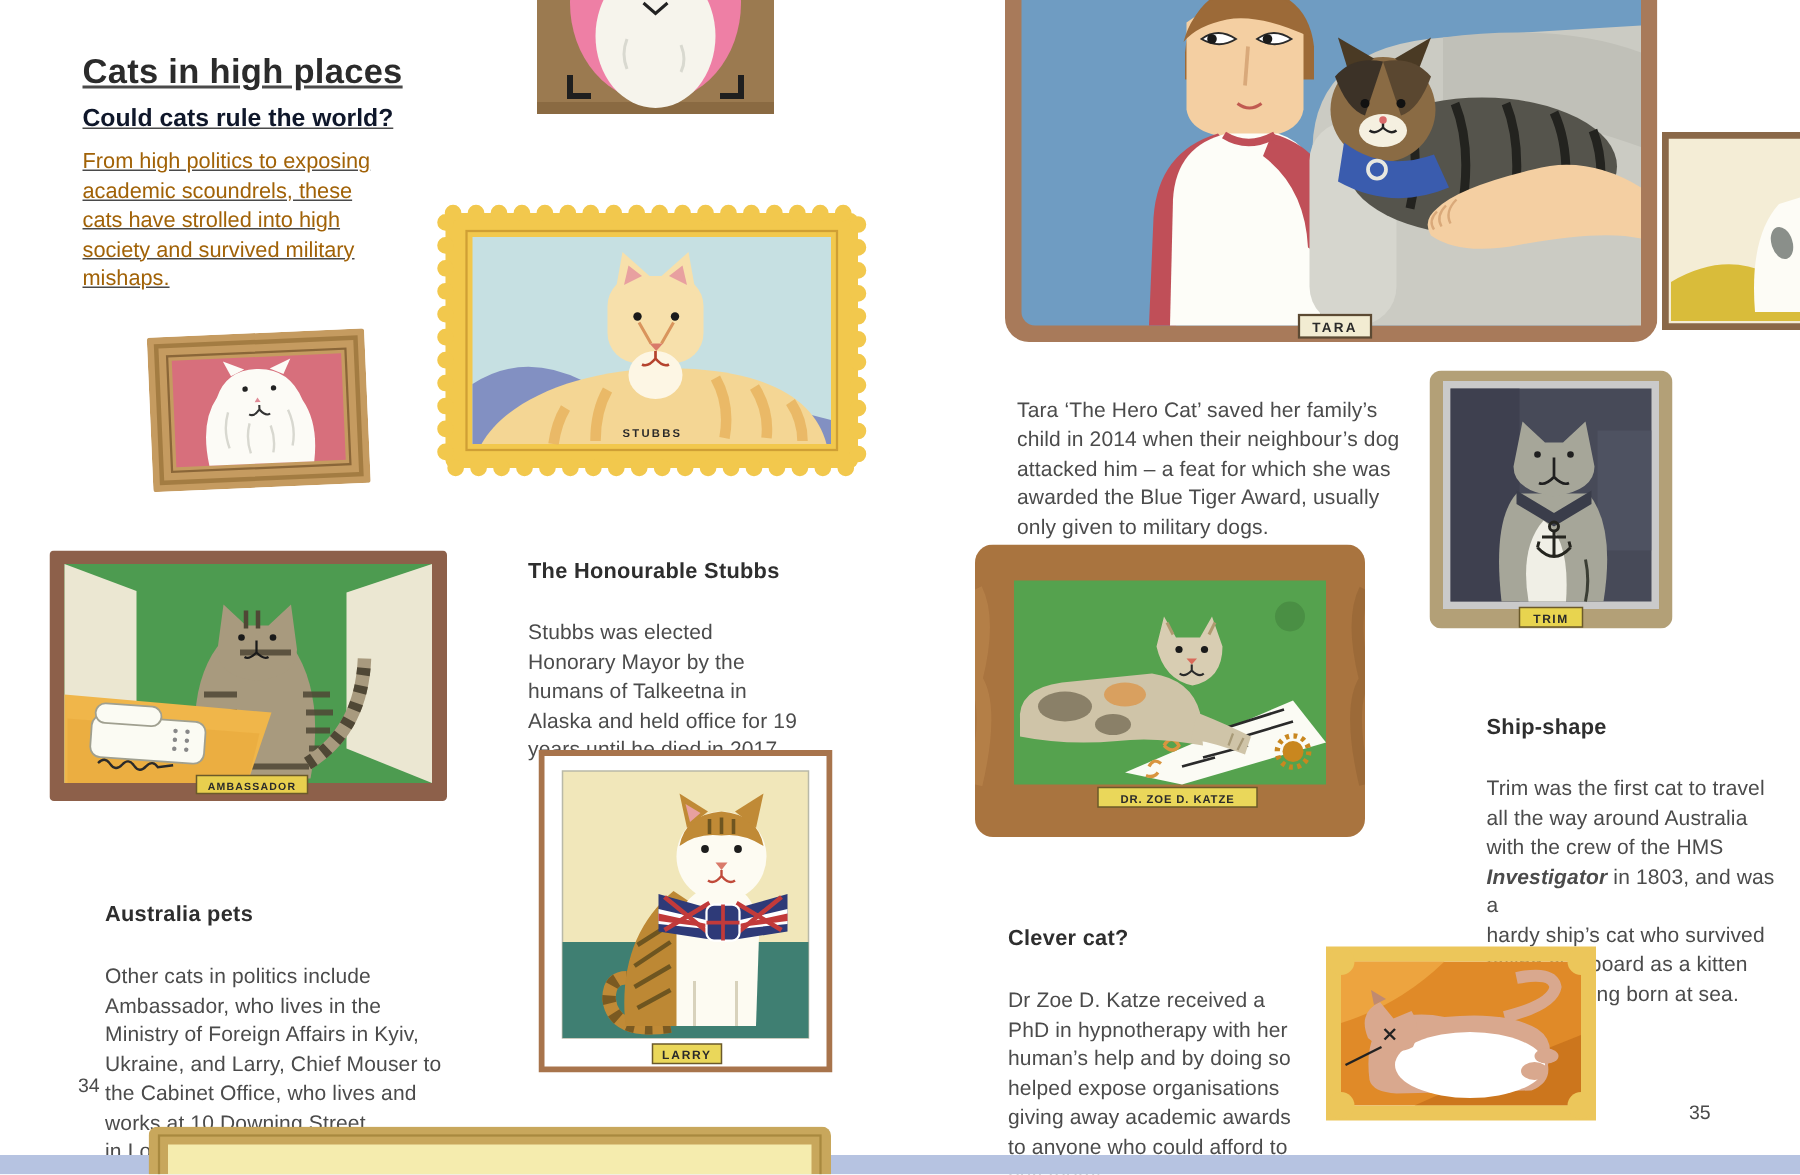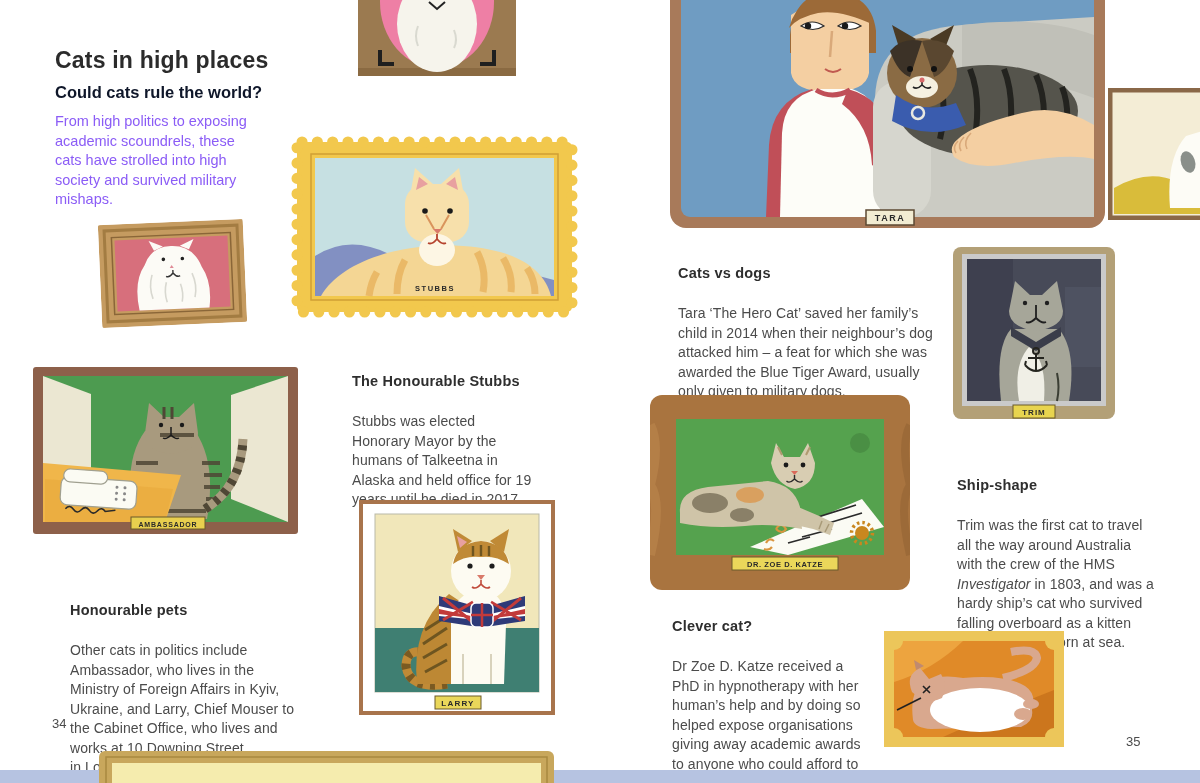--- a/index.html
+++ b/index.html
@@ -2,24 +2,24 @@
 <html><head>
 <meta charset="utf-8">
 <style>
   html,body{margin:0;padding:0;background:#ffffff;}
   #page{position:relative;width:1200px;height:783px;background:#ffffff;overflow:hidden;
         font-family:"Liberation Sans",sans-serif;color:#4a4a4a;}
   .abs{position:absolute;}
   .story{white-space:pre-line;font-size:14px;line-height:19.5px;letter-spacing:.1px;color:#4b4b4b;}
   .story h3{font-size:14.5px;line-height:18px;margin:0 0 3px 0;color:#2e2e2e;letter-spacing:.2px;}
   .story .body{margin:0;}
-  .story .ital{font-style:italic;}
+  .story .ital{font-style:italic;font-weight:bold;}
   #title-block h1{font-size:23px;margin:0 0 9px 0;color:#2b2b2b;letter-spacing:.2px;}
   #title-block h2{font-size:16.5px;margin:0 0 10px 0;color:#0f172a;}
-  #title-block p{white-space:pre-line;font-size:14.5px;line-height:19.5px;margin:0;color:#8b5cf6;}
+  #title-block p{white-space:pre-line;font-size:14.5px;line-height:19.5px;margin:0;color:#a16207;}
   .pagenum{font-size:13px;color:#4b4b4b;}
   .clip{overflow:hidden;}
   svg{display:block;}
   svg text{font-family:"Liberation Sans",sans-serif;font-weight:bold;fill:#2a2a2a;}
   #footer-bar{left:0;top:770px;width:1200px;height:13px;background:#b6c3e1;z-index:1;}
   .overbar{z-index:2;}
 </style>
 </head>
 <body>
 
@@ -82,21 +82,21 @@
       <circle cx="252" cy="107" r="2.5" fill="#d96a6a"></circle>
       <path d="M226,122 Q252,142 286,130 L296,152 Q258,168 222,148 Z" fill="#3a5cae"></path>
       <circle cx="248" cy="140" r="6" fill="none" stroke="#e8e8e0" stroke-width="2.5"></circle>
       <path d="M424,152 Q388,130 352,140 Q302,152 288,166 Q278,174 284,184 Q304,198 344,190 Q398,180 424,186 Z" fill="#f4cfa2"></path>
       <path d="M288,168 q-6,6 -2,12 m8,-16 q-7,7 -3,14 m10,-18 q-8,8 -4,16" stroke="#d9a97a" stroke-width="1.6" fill="none"></path>
       <rect x="196" y="237" width="48" height="15" fill="#f2ecd2" stroke="#5c4a33" stroke-width="1.5"></rect>
       <text x="220" y="248" font-size="9" letter-spacing="1.5" text-anchor="middle">TARA</text>
     </svg>
   </div>
 
-  <div class="abs" id="title-block" style="left:55px;top:47px;width:230px;">
+  <div class="abs" id="title-block" style="left:55px;top:34px;width:230px;text-decoration:underline;">
     <h1>Cats in high places</h1>
     <h2>Could cats rule the world?</h2>
     <p>From high politics to exposing
 academic scoundrels, these
 cats have strolled into high
 society and survived military
 mishaps.</p>
   </div>
 
   <div class="abs" style="left:100px;top:222px;width:145px;height:103px;transform:rotate(-2.5deg);">
@@ -135,21 +135,20 @@
       <circle cx="138" cy="79" r="2.8" fill="#1a1a1a"></circle>
         <circle cx="163" cy="79" r="2.8" fill="#1a1a1a"></circle>
       <path d="M139,83 L147,97 M162,83 L154,97" stroke="#d9945c" stroke-width="2" fill="none"></path>
       <path d="M146,97 h9 l-4.5,5 Z" fill="#d97a6a"></path>
       <path d="M150,102 l0,5 m0,0 q-5,6 -9,4 m9,-4 q5,6 9,4" stroke="#b5432e" stroke-width="1.8" fill="none"></path>
       <text x="148" y="159" font-size="7.5" letter-spacing="1.5" text-anchor="middle">STUBBS</text>
     </svg>
   </div>
 
   <div class="abs story" style="left:678px;top:244px;width:260px;">
-    <h3>Cats vs dogs</h3>
     <p class="body">Tara ‘The Hero Cat’ saved her family’s
 child in 2014 when their neighbour’s dog
 attacked him – a feat for which she was
 awarded the Blue Tiger Award, usually
 only given to military dogs.</p>
   </div>
 
   <div class="abs" style="left:953px;top:247px;width:162px;height:172px;">
     <svg viewBox="0 0 162 172" width="162" height="172">
       <rect width="162" height="172" rx="8" fill="#b3a077"></rect>
@@ -207,21 +206,21 @@
           <circle cx="92" cy="125" r="1.5" fill="#888"></circle>
           <circle cx="84" cy="131" r="1.5" fill="#888"></circle>
           <circle cx="92" cy="131" r="1.5" fill="#888"></circle>
         <path d="M34,144 q4,-5 8,0 q4,5 8,0 q4,-5 8,0 q4,5 8,0 q4,-5 8,0 l10,-2" stroke="#2a2a2a" stroke-width="1.6" fill="none"></path>
       </g>
       <rect x="98" y="150" width="74" height="12" fill="#e8cf4e" stroke="#6b5a2a" stroke-width="1"></rect>
       <text x="135" y="159.5" font-size="7" letter-spacing="0.8" text-anchor="middle">AMBASSADOR</text>
     </svg>
   </div>
 
-  <div class="abs" style="left:650px;top:363px;width:260px;height:195px;margin-top:32px;">
+  <div class="abs" style="left:650px;top:363px;width:260px;height:195px;">
     <svg viewBox="0 0 260 195" width="260" height="195">
       <rect width="260" height="195" rx="12" fill="#a9743f"></rect>
       <path d="M0,30 q10,20 0,60 q12,18 0,70" stroke="#c08a50" stroke-width="10" fill="none" opacity="0.5"></path>
       <path d="M260,30 q-10,20 0,60 q-12,18 0,70" stroke="#8a5c30" stroke-width="8" fill="none" opacity="0.4"></path>
       <rect x="26" y="24" width="208" height="136" fill="#55a24e"></rect>
       <circle cx="210" cy="48" r="10" fill="#4a8f44"></circle>
       <polygon points="100,152 212,104 234,132 138,160" fill="#fbfbf4"></polygon>
       <path d="M168,122 l38,-12 m-34,20 l40,-12 m-60,24 l30,-8 m-44,14 l22,-6" stroke="#2a2a2a" stroke-width="1.8" fill="none"></path>
       <circle cx="212" cy="138" r="7" fill="#c9871f"></circle>
       <circle cx="212" cy="138" r="10.5" fill="none" stroke="#c9871f" stroke-width="3.5" stroke-dasharray="2.5 3"></circle>
@@ -236,21 +235,21 @@
         <circle cx="153" cy="70" r="2.4" fill="#1a1a1a"></circle>
       <path d="M141,76 h7 l-3.5,4 Z" fill="#d96a5a"></path>
       <path d="M144.5,80 l0,4 m0,0 q-5,5 -8,2 m8,-2 q5,5 8,2" stroke="#2a2a2a" stroke-width="1.4" fill="none"></path>
       <path d="M148,112 Q168,120 184,128 L180,140 Q160,132 144,130 Z" fill="#cfc4a8"></path>
       <path d="M172,126 l-3,8 m10,-5 l-4,8" stroke="#a89a78" stroke-width="1.5"></path>
       <rect x="82" y="162" width="106" height="13" fill="#ead75a" stroke="#6b5a2a" stroke-width="1"></rect>
       <text x="135" y="172" font-size="7.5" letter-spacing="0.6" text-anchor="middle">DR. ZOE D. KATZE</text>
     </svg>
   </div>
 
-  <div class="abs story" style="left:957px;top:456px;width:200px;">
+  <div class="abs story" style="left:991px;top:456px;width:200px;">
     <h3>Ship-shape</h3>
     <p class="body"><span>Trim was the first cat to travel
 all the way around Australia
 with the crew of the HMS
 </span><span class="ital">Investigator</span><span> in 1803, and was a
 hardy ship’s cat who survived
 falling overboard as a kitten
 humans being born at sea.</span></p>
   </div>
 
@@ -284,21 +283,21 @@
       <path d="M84,98 l32,26 m-32,-4 l30,-18" stroke="#c23a3a" stroke-width="3"></path>
       <path d="M162,98 l-32,26 m32,-4 l-30,-18" stroke="#c23a3a" stroke-width="3"></path>
       <rect x="112" y="103" width="22" height="24" rx="5" fill="#2e3a78" stroke="#ffffff" stroke-width="1.5"></rect>
       <path d="M123,103 v24 M112,115 h22" stroke="#c23a3a" stroke-width="2.5"></path>
       <rect x="76" y="196" width="46" height="13" fill="#ead75a" stroke="#6b5a2a" stroke-width="1"></rect>
       <text x="99" y="206" font-size="8" letter-spacing="1.2" text-anchor="middle">LARRY</text>
     </svg>
   </div>
 
   <div class="abs story" style="left:70px;top:581px;width:240px;">
-    <h3>Honourable pets</h3>
+    <h3>Australia pets</h3>
     <p class="body">Other cats in politics include
 Ambassador, who lives in the
 Ministry of Foreign Affairs in Kyiv,
 Ukraine, and Larry, Chief Mouser to
 the Cabinet Office, who lives and
 works at 10 Downing Street
 in London.</p>
   </div>
 
   <div class="abs story" style="left:672px;top:597px;width:210px;">

